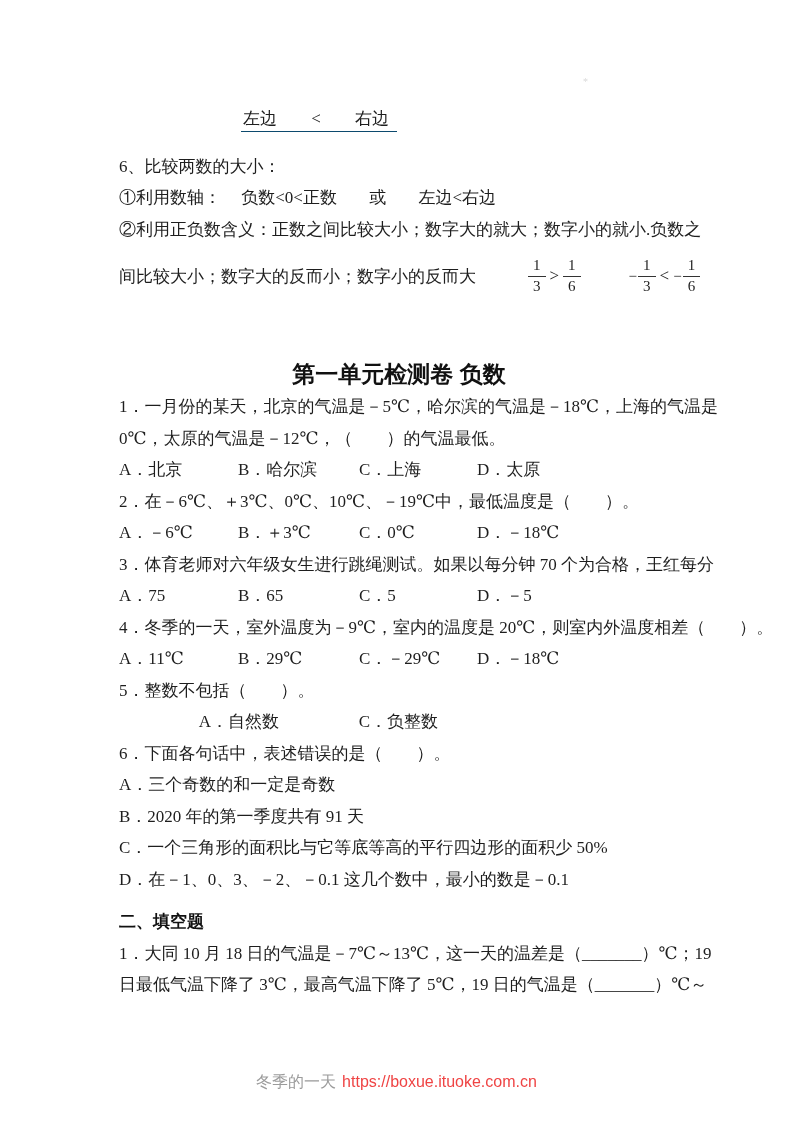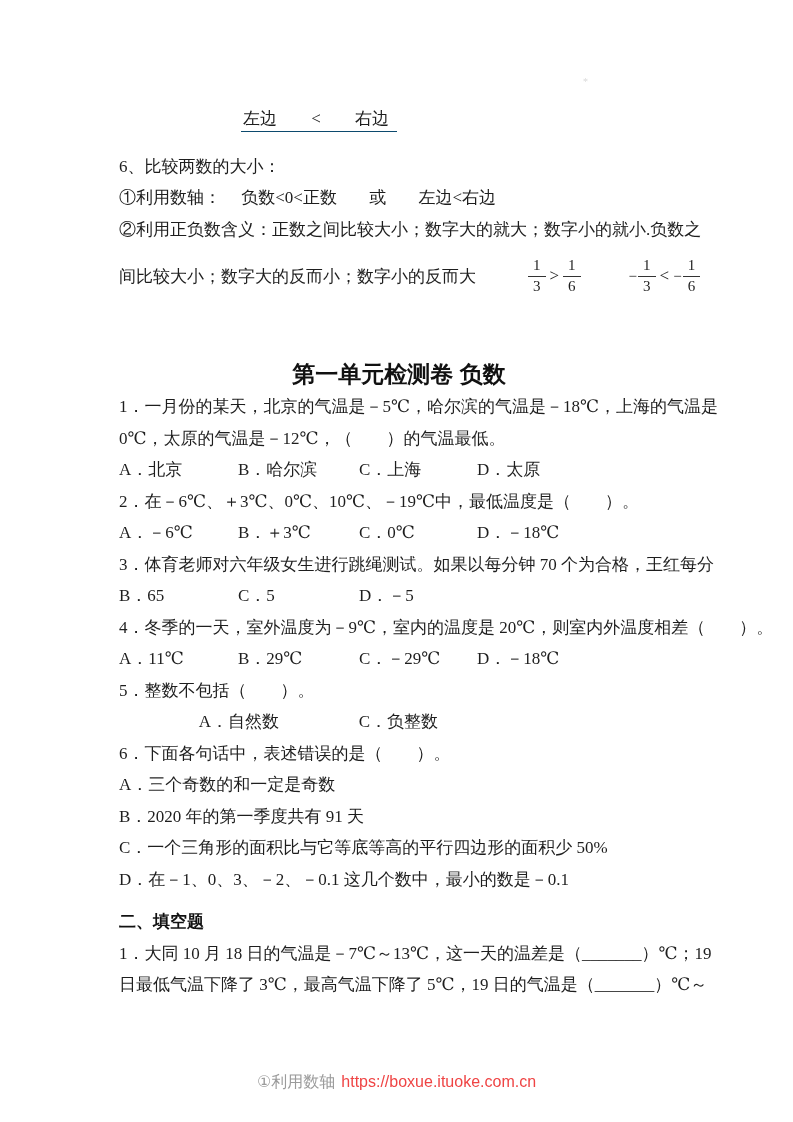--- a/index.html
+++ b/index.html
@@ -193,20 +193,21 @@
     <div class="ln">2．在－6℃、＋3℃、0℃、10℃、－19℃中，最低温度是（　　）。</div>
     <div class="ln opts4">
       <span>A．－6℃</span>
       <span>B．＋3℃</span>
       <span>C．0℃</span>
       <span>D．－18℃</span>
     </div>
 
     <div class="ln">3．体育老师对六年级女生进行跳绳测试。如果以每分钟 70 个为合格，王红每分</div>
     <div class="ln opts4">
+      <span>A．75</span>
       <span>B．65</span>
       <span>C．5</span>
       <span>D．－5</span>
     </div>
 
     <div class="ln">4．冬季的一天，室外温度为－9℃，室内的温度是 20℃，则室内外温度相差（　　）。</div>
     <div class="ln opts4">
       <span>A．11℃</span>
       <span>B．29℃</span>
       <span>C．－29℃</span>
@@ -229,16 +230,16 @@
 
     <div class="ln">
       <span>1．大同 10 月 18 日的气温是－7℃～13℃，这一天的温差是（</span><span class="blank">_______</span><span>）℃；19</span>
     </div>
     <div class="ln">
       <span>日最低气温下降了 3℃，最高气温下降了 5℃，19 日的气温是（</span><span class="blank">_______</span><span>）℃～</span>
     </div>
   </div>
 
   <div class="footer">
-    <span class="site">①利用数轴</span><a href="#">https://boxue.ituoke.com.cn</a>
+    <span class="site">冬季的一天</span><a href="#">https://boxue.ituoke.com.cn</a>
   </div>
 
 </div>
 
 </body></html>

